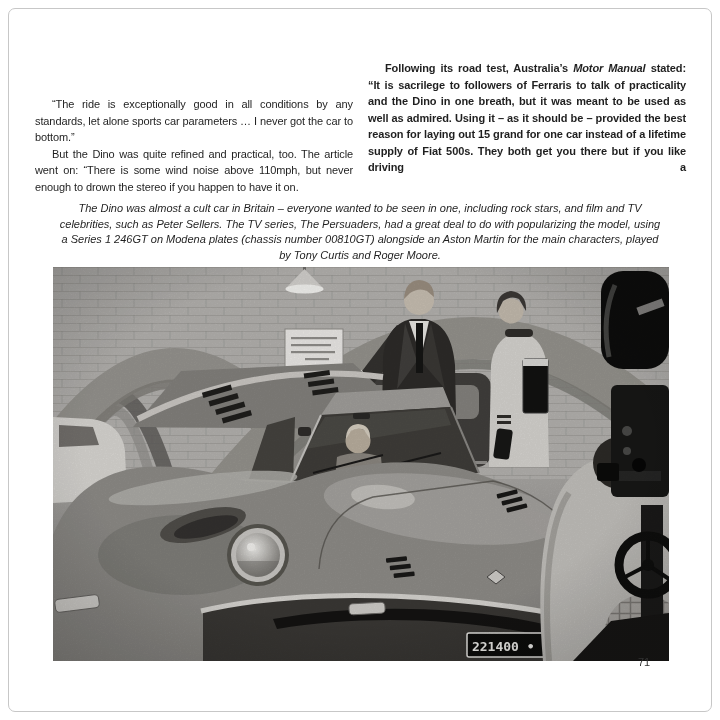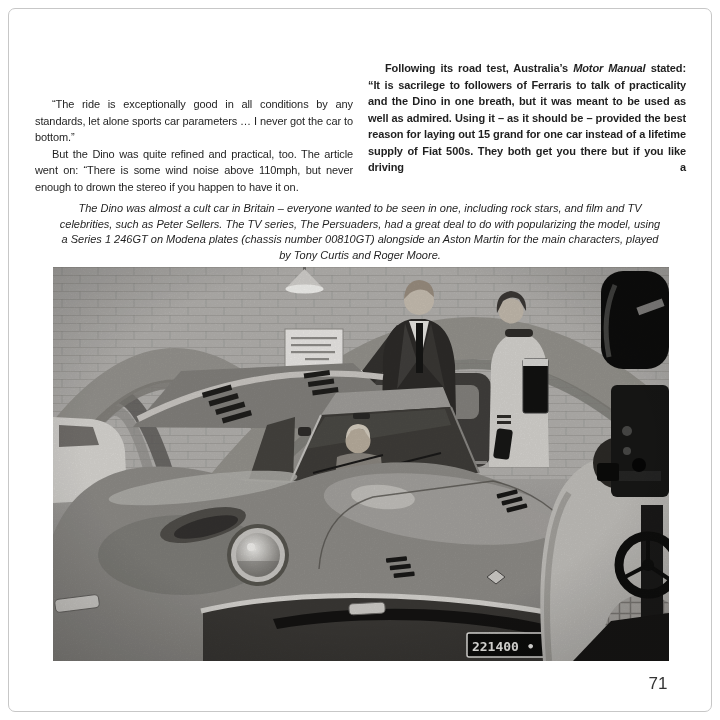--- a/index.html
+++ b/index.html
@@ -12,22 +12,22 @@
   .col-left{left:35px;margin-top:36px;}
   .col-right{left:368px;}
   .col p{margin:0;text-indent:17px;}
   .col p.noindent{text-indent:0;}
   .col p.flow{text-align-last:justify;font-weight:bold;}
   .ital{font-style:italic;}
   .caption{position:absolute;left:58px;top:201px;width:604px;margin:0;
         font-size:11px;line-height:15.5px;font-style:italic;text-align:center;}
   .photo{position:absolute;left:53px;top:267px;width:616px;height:394px;background:#9a9896;}
   .photo svg{display:block;width:616px;height:394px;}
-  .page-number{position:absolute;left:638px;top:674px;width:40px;
-        font-size:17px;text-align:center;color:#333;}
+  .page-number{position:absolute;left:638px;top:656px;width:40px;
+        font-size:11px;text-align:left;color:#333;}
 </style>
 </head>
 <body>
 
 <div class="page">
   <div class="page-frame"></div>
 
   <div class="col col-left">
     <p>“The ride is exceptionally good in all conditions by any standards, let alone sports car parameters … I never got the car to bottom.”</p>
     <p>But the Dino was quite refined and practical, too. The article went on: “There is some wind noise above 110mph, but never enough to drown the stereo if you happen to have it on.</p>

